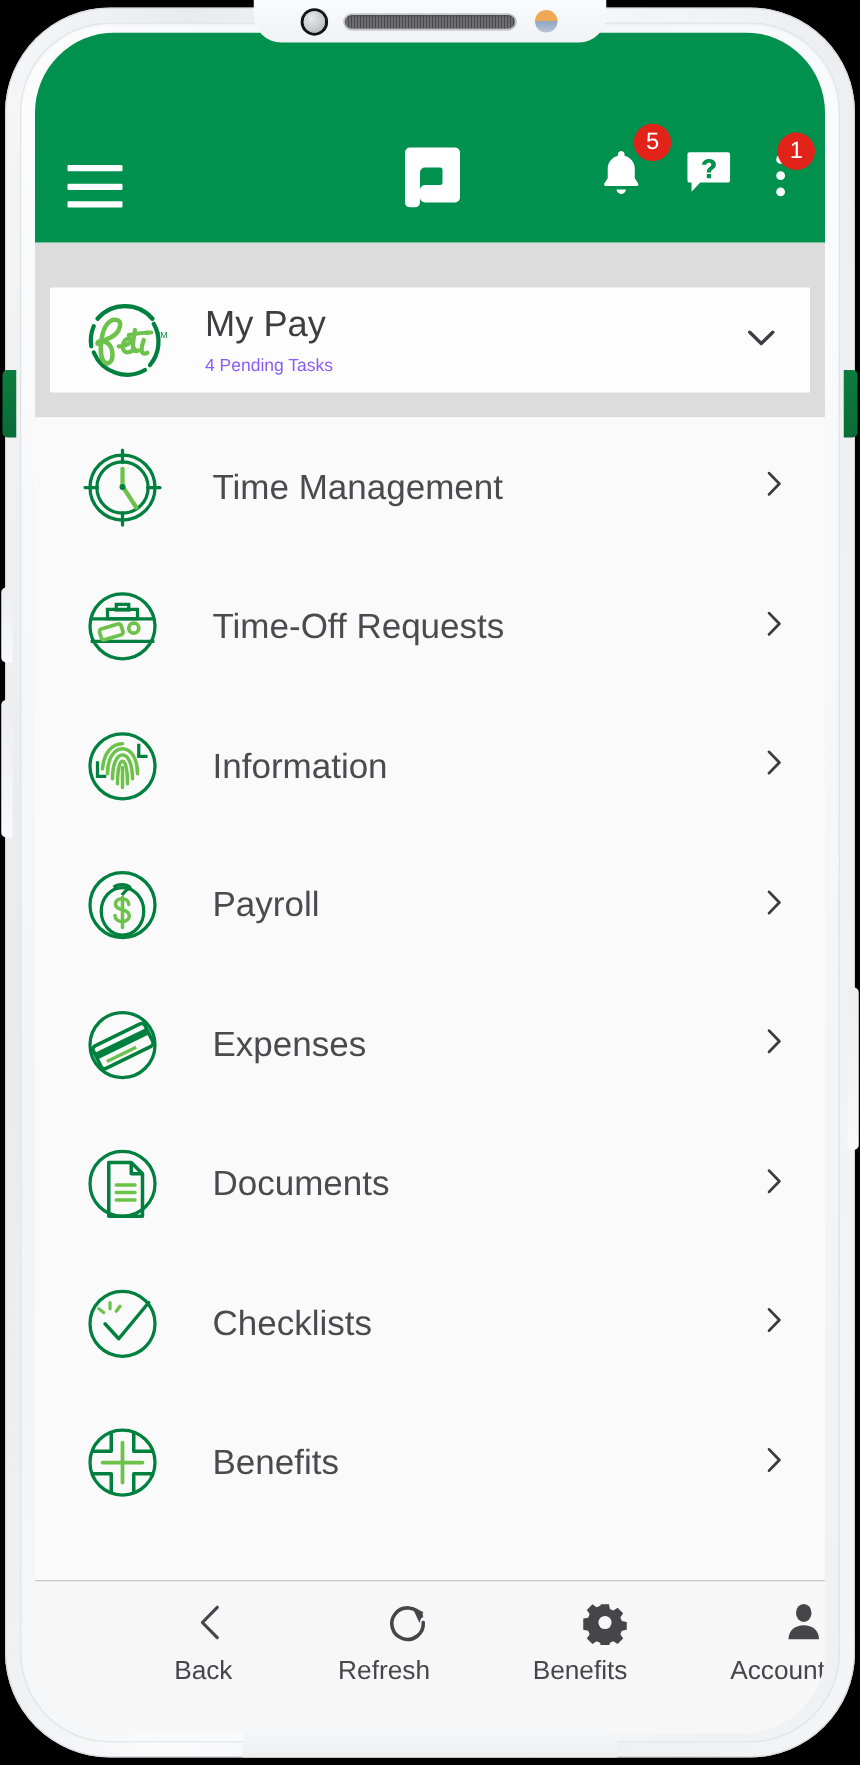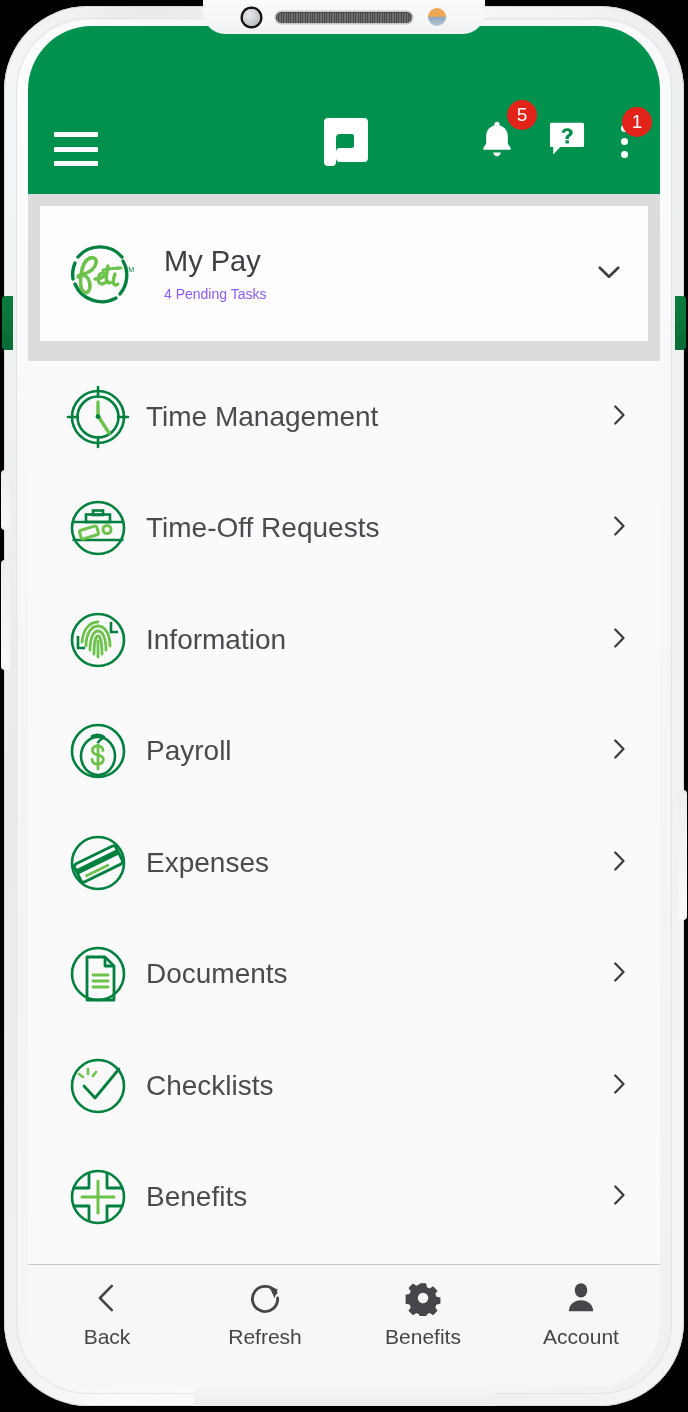--- a/index.html
+++ b/index.html
@@ -168,26 +168,27 @@
   }
 
   
   #card-zone {
     background: #dcdcdc;
     padding: 12px 12px 20px 12px;
     flex: 0 0 auto;
   }
   #mypay-card {
     background: #fdfdfd;
-    height: 135px;
+    height: 84px;
     display: flex;
     align-items: center;
     padding: 0 22px 0 22px;
     box-sizing: border-box;
     cursor: pointer;
+    margin-top: 24px;
   }
   #beti-logo { width: 76px; height: 76px; flex: 0 0 auto; }
   #mypay-text { margin-left: 26px; flex: 1 1 auto; }
   #mypay-title {
     font-size: 29px;
     color: #3e3e42;
     line-height: 1.15;
   }
   #mypay-subtitle {
     font-size: 14px;
@@ -206,21 +207,21 @@
     height: 111.5px;
     display: flex;
     align-items: center;
     padding: 0 26px 0 34px;
     box-sizing: border-box;
     cursor: pointer;
     background: #fafafa;
   }
   .menu-icon { width: 72px; height: 72px; flex: 0 0 auto; }
   .menu-label {
-    margin-left: 12px;
+    margin-left: 36px;
     font-size: 28px;
     color: #4a4a4f;
     flex: 1 1 auto;
   }
   .menu-chevron { flex: 0 0 auto; color: #3c3c40; }
 
   
   #bottom-nav {
     flex: 0 0 auto;
     height: 122px;
@@ -228,21 +229,21 @@
     border-top: 1.5px solid #c9c9c9;
     display: flex;
     align-items: flex-start;
     padding-top: 14px;
     box-sizing: border-box;
   }
   .nav-item {
     flex: 1 1 0;
     display: flex;
     flex-direction: column;
-    align-items: center;
+    align-items: flex-end;
     gap: 8px;
     cursor: pointer;
     color: #46464a;
   }
   .nav-label {
     font-size: 21px;
     color: #46464a;
   }
   .nav-icon { height: 38px; display: flex; align-items: center; }
 

